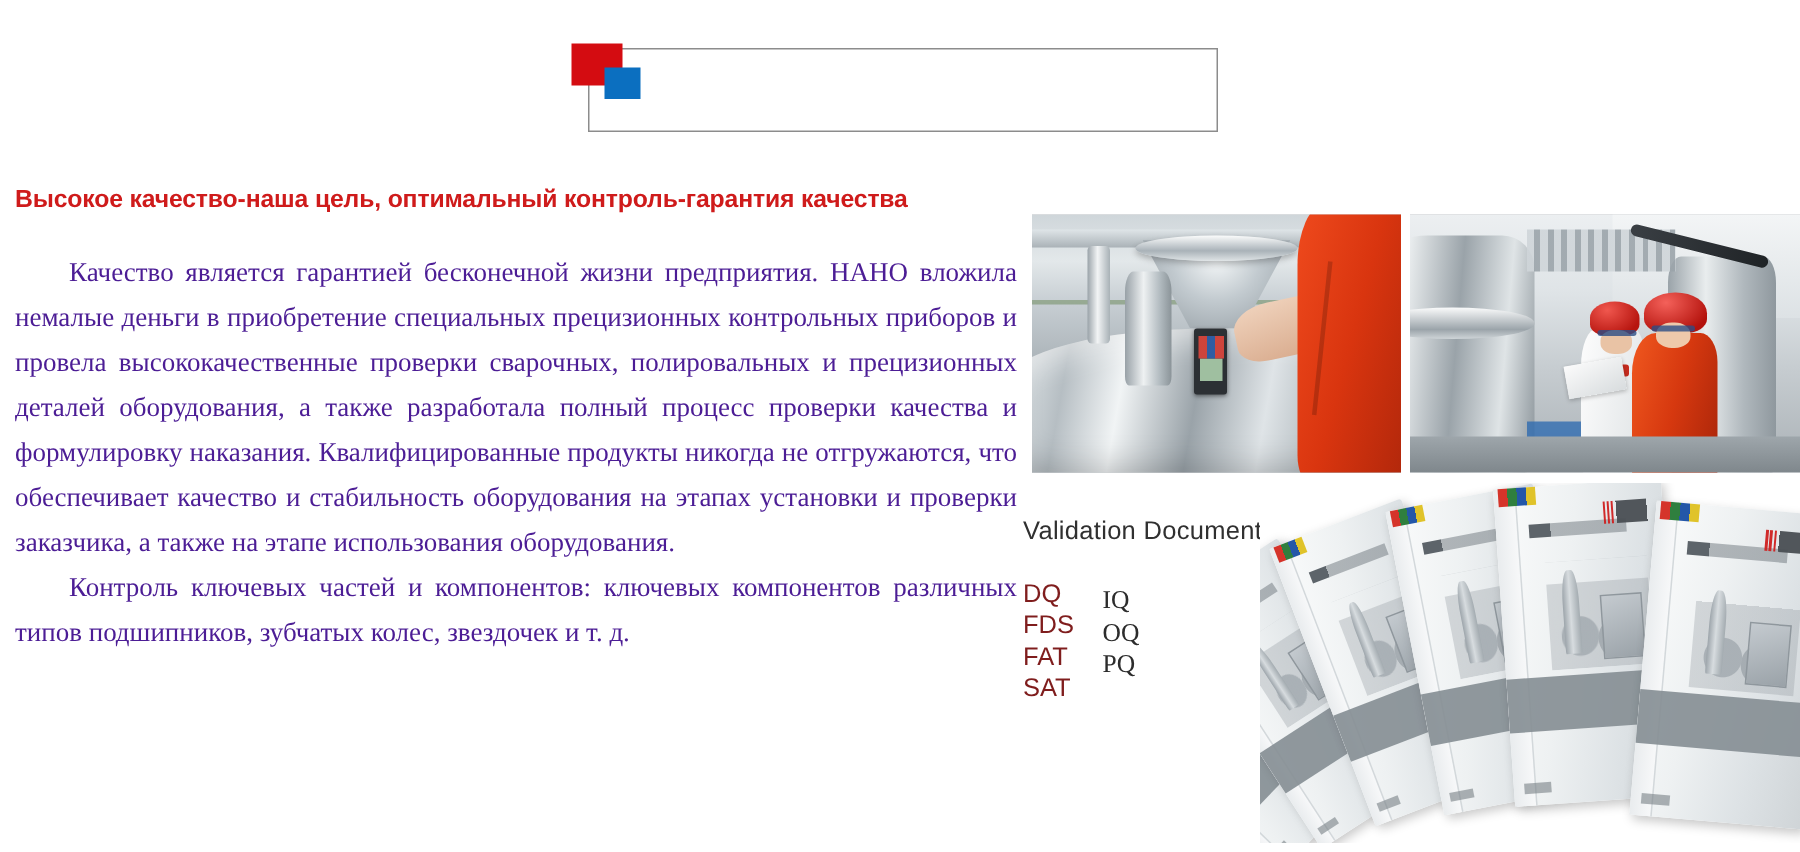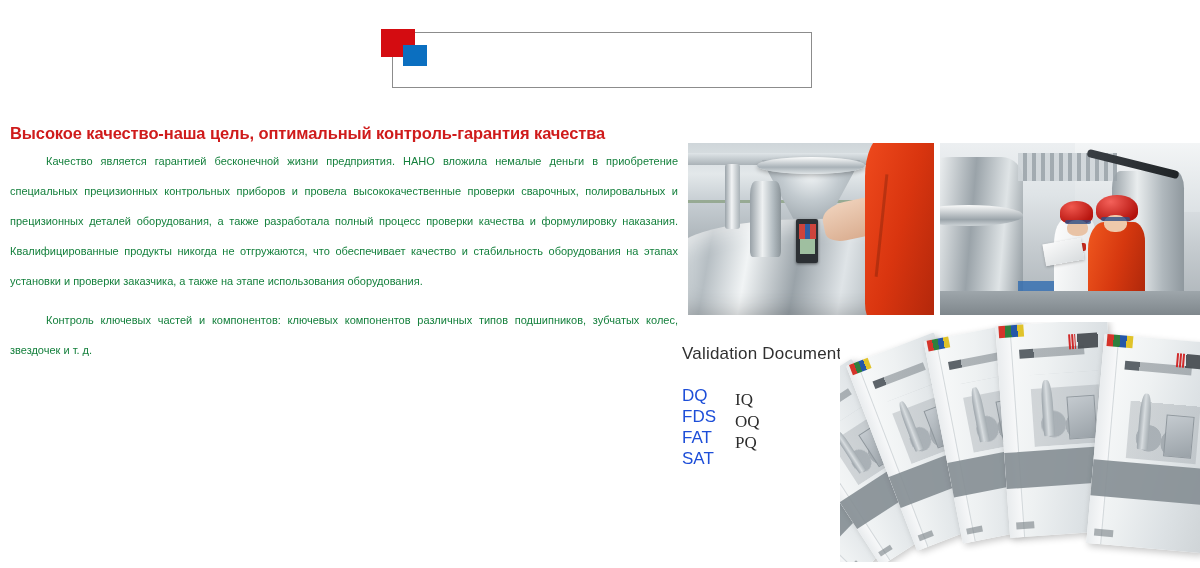--- a/index.html
+++ b/index.html
@@ -67,34 +67,34 @@
     left: 10px;
     top: 122px;
     width: 668px;
   }
   #headline {
     color: #cf1b1b;
     font-size: 16.5px;
     font-weight: 700;
     letter-spacing: -0.1px;
     line-height: 22px;
-    margin: 0 0 2px 0;
+    margin: 0 0 22px 0;
     white-space: nowrap;
     font-family: "Liberation Sans", sans-serif;
   }
   .para {
-    color: #15803d;
-    font-size: 11px;
+    color: #4c1d95;
+    font-size: 18px;
     line-height: 30px;
     text-align: justify;
     text-indent: 36px;
     margin: 0;
-    font-family: Liberation Sans, sans-serif;
-  }
-  .para + .para { margin-top: 9px; }
+    font-family: Liberation Serif, serif;
+  }
+  .para + .para { margin-top: 0px; }
   .para.last-loose { text-align: justify; }
 
   
   .photo {
     position: absolute;
     overflow: hidden;
     background: #b9bec2;
   }
   #photo-instrument { left: 688px; top: 143px; width: 246px; height: 172px; }
   #photo-inspectors { left: 940px; top: 143px; width: 260px; height: 172px; }
@@ -274,21 +274,21 @@
     letter-spacing: .2px;
     white-space: nowrap;
     font-family: "Liberation Sans", sans-serif;
   }
   #doc-codes-col1 {
     position: absolute;
     left: 682px;
     top: 385px;
     font-size: 17px;
     line-height: 21px;
-    color: #1d4ed8;
+    color: #7f1d1d;
     font-family: "Liberation Sans", sans-serif;
   }
   #doc-codes-col2 {
     position: absolute;
     left: 735px;
     top: 389px;
     font-size: 17px;
     line-height: 21.5px;
     color: #2c2c2c;
     font-family: "Liberation Serif", serif;

